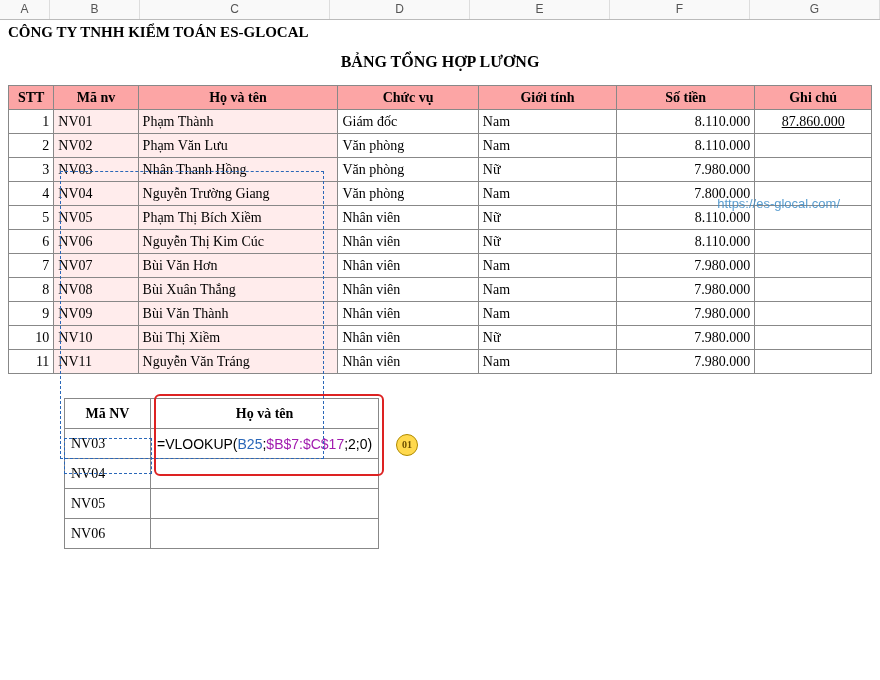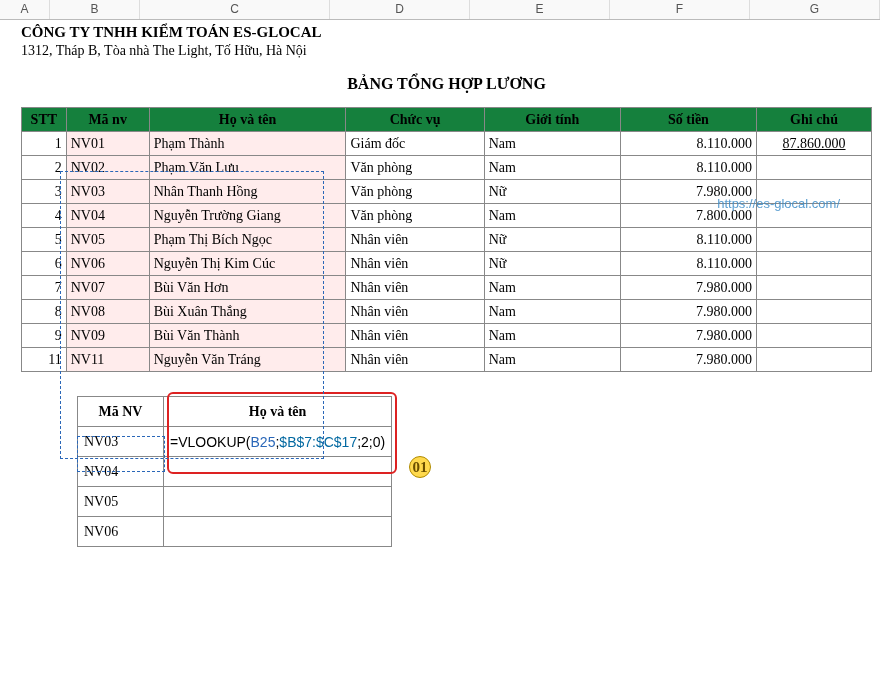--- a/index.html
+++ b/index.html
@@ -24,21 +24,21 @@
 .col-headers > div {
   text-align: center;
   font-family: Arial, sans-serif;
   font-size: 12px;
   color: #555;
   border-right: 1px solid #ddd;
   padding-top: 2px;
   background: #f9f9f9;
 }
 .sheet {
-  padding: 2px 8px 0 21px;
+  padding: 2px 8px 0 8px;
 }
 .company { font-weight: bold; font-size: 15px; padding: 2px 0; }
 .address { font-size: 14px; padding: 0 0 6px 0; }
 .title {
   text-align: center;
   font-weight: bold;
   font-size: 16px;
   padding: 10px 0 14px 0;
 }
 table.main {
@@ -50,21 +50,21 @@
   border: 1px solid #888;
   padding: 3px 4px;
   font-size: 14px;
   height: 24px;
   overflow: hidden;
   white-space: nowrap;
 }
 table.main th {
   font-weight: bold;
   text-align: center;
-  background: #15803d;
+  background: #fca5a5;
 }
 .col-stt { width: 42px; text-align: right; }
 .col-manv { width: 78px; }
 .col-hoten { width: 185px; }
 .col-chucvu { width: 130px; }
 .col-gioitinh { width: 128px; }
 .col-sotien { width: 128px; text-align: right; }
 .col-ghichu { width: 108px; text-align: center; text-decoration: underline; }
 .hl-b { background: rgba(255,200,200,0.35); }
 .hl-c { background: rgba(255,200,200,0.35); }
@@ -96,33 +96,32 @@
   position: absolute;
   border: 2px solid #d22;
   border-radius: 6px;
   pointer-events: none;
 }
 .formula-cell {
   font-family: Arial, sans-serif;
   font-size: 13px;
 }
 .formula-cell .arg1 { color: #2a67b8; margin-top: 42px; }
-.formula-cell .arg2 { color: #0369a1; }
+.formula-cell .arg2 { color: #a21caf; }
 .step-badge {
   position: absolute;
   width: 22px; height: 22px;
   border-radius: 50%;
   background: #ffd94d;
   border: 1px solid #b08b00;
-  font-size: 15px;
+  font-size: 10px;
   font-weight: bold;
   text-align: center;
   line-height: 20px;
   color: #6b4f00;
-  margin-top: 24px;
 }
 .watermark-url {
   position: absolute;
   top: 196px;
   right: 40px;
   color: #3c8cc8;
   font-family: Arial, sans-serif;
   font-size: 13px;
   opacity: 0.85;
 }
@@ -140,21 +139,20 @@
   <div>B</div>
   <div>C</div>
   <div>D</div>
   <div>E</div>
   <div>F</div>
   <div>G</div>
 </div>
 
 <div class="sheet">
   <div class="company">CÔNG TY TNHH KIỂM TOÁN ES-GLOCAL</div>
-  <div class="address">1312, Tháp B, Tòa nhà The Light, Tố Hữu, Hà Nội</div>
   <div class="title">BẢNG TỔNG HỢP LƯƠNG</div>
 
   <table class="main">
     <colgroup>
       <col class="col-stt">
         <col class="col-manv">
         <col class="col-hoten">
       <col class="col-chucvu">
         <col class="col-gioitinh">
         <col class="col-sotien">
@@ -204,21 +202,21 @@
           <td class="hl-b">NV04</td>
           <td class="hl-c">Nguyễn Trường Giang</td>
           <td>Văn phòng</td>
           <td>Nam</td>
           <td class="col-sotien">7.800.000</td>
           <td class="col-ghichu"></td>
         </tr>
         <tr>
           <td class="col-stt">5</td>
           <td class="hl-b">NV05</td>
-          <td class="hl-c">Phạm Thị Bích Ngọc</td>
+          <td class="hl-c">Phạm Thị Bích Xiềm</td>
           <td>Nhân viên</td>
           <td>Nữ</td>
           <td class="col-sotien">8.110.000</td>
           <td class="col-ghichu"></td>
         </tr>
         <tr>
           <td class="col-stt">6</td>
           <td class="hl-b">NV06</td>
           <td class="hl-c">Nguyễn Thị Kim Cúc</td>
           <td>Nhân viên</td>
@@ -243,20 +241,29 @@
           <td>Nam</td>
           <td class="col-sotien">7.980.000</td>
           <td class="col-ghichu"></td>
         </tr>
         <tr>
           <td class="col-stt">9</td>
           <td class="hl-b">NV09</td>
           <td class="hl-c">Bùi Văn Thành</td>
           <td>Nhân viên</td>
           <td>Nam</td>
+          <td class="col-sotien">7.980.000</td>
+          <td class="col-ghichu"></td>
+        </tr>
+        <tr>
+          <td class="col-stt">10</td>
+          <td class="hl-b">NV10</td>
+          <td class="hl-c">Bùi Thị Xiềm</td>
+          <td>Nhân viên</td>
+          <td>Nữ</td>
           <td class="col-sotien">7.980.000</td>
           <td class="col-ghichu"></td>
         </tr>
         <tr>
           <td class="col-stt">11</td>
           <td class="hl-b">NV11</td>
           <td class="hl-c">Nguyễn Văn Tráng</td>
           <td>Nhân viên</td>
           <td>Nam</td>
           <td class="col-sotien">7.980.000</td>

